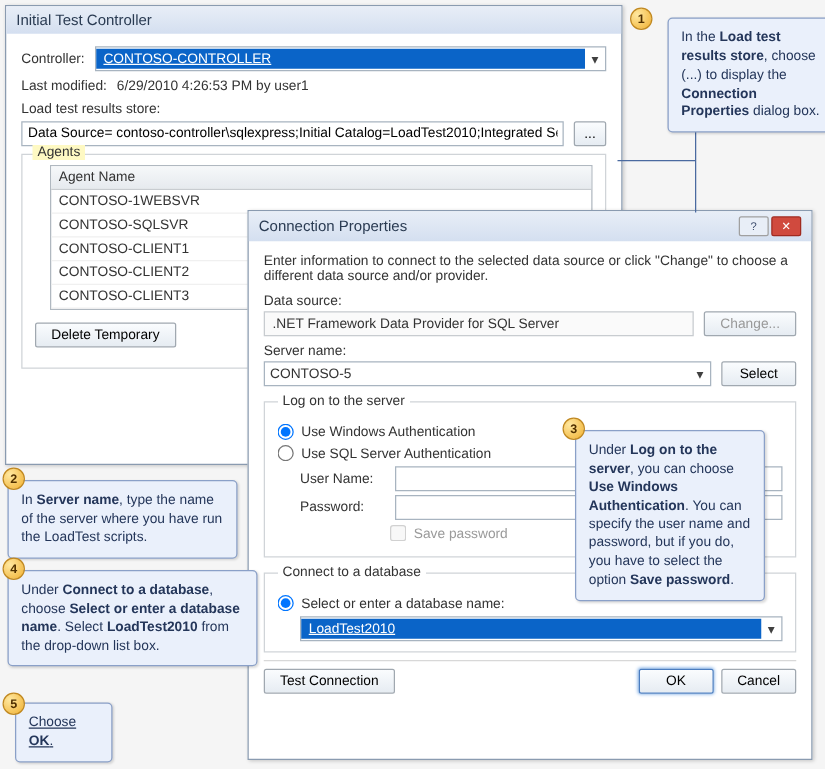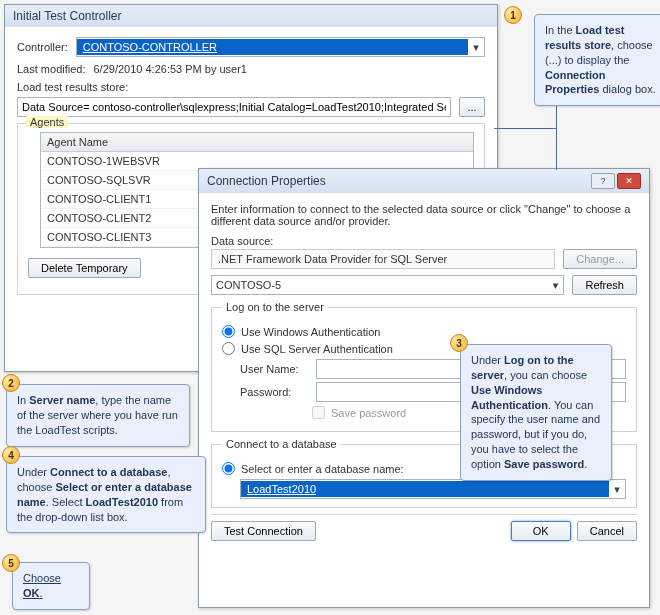--- a/index.html
+++ b/index.html
@@ -207,26 +207,27 @@
         </div>
     </div>
   </div>
   <div class="body">
     <div class="label" style="margin-bottom:8px;">Enter information to connect to the selected data source or click "Change" to choose a different data source and/or provider.</div>
     <div class="label">Data source:</div>
     <div class="row" style="margin-top:2px;">
       <div class="static-field">.NET Framework Data Provider for SQL Server</div>
       <button class="btn-std disabled">Change...</button>
     </div>
+    <div class="label" style="margin-top:4px;">Server name:</div>
     <div class="row" style="margin-top:2px;">
       <div class="combo" style="flex:1;">
         <span class="txt">CONTOSO-5</span>
         <span class="arrow">▾</span>
       </div>
-      <button class="btn-std">Refresh</button>
+      <button class="btn-std">Select</button>
     </div>
 
     <fieldset class="inner">
       <legend>Log on to the server</legend>
       <div class="radio-row">
         <input type="radio" checked="" style="">
         <span>Use Windows Authentication</span>
       </div>
       <div class="radio-row">
         <input type="radio" style="">

